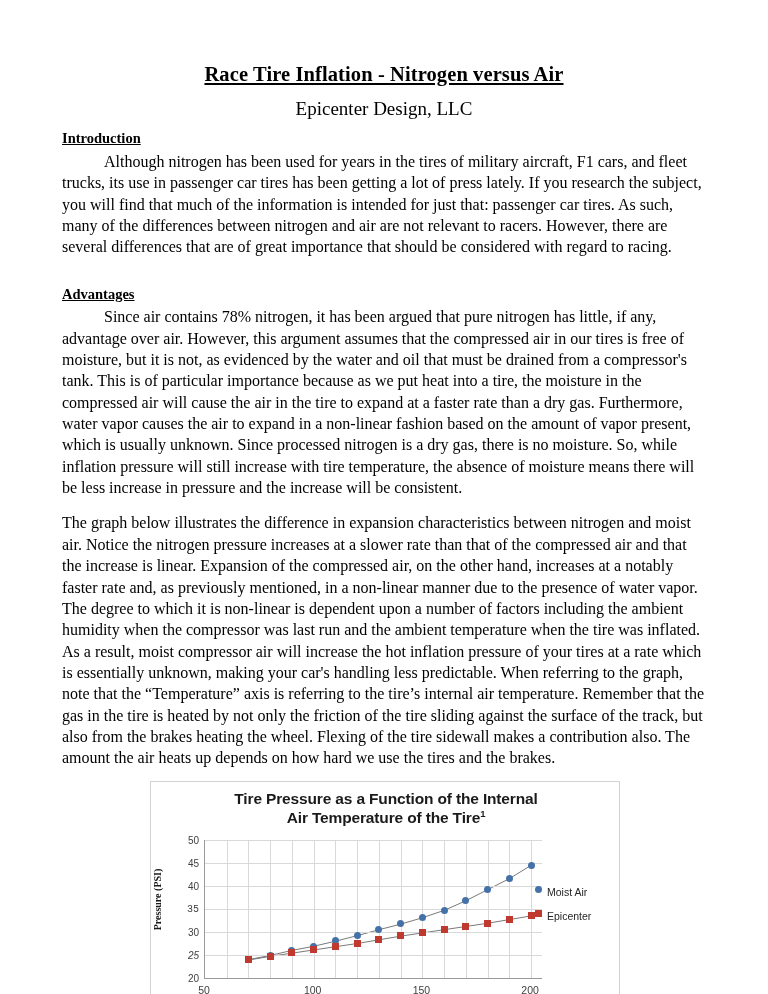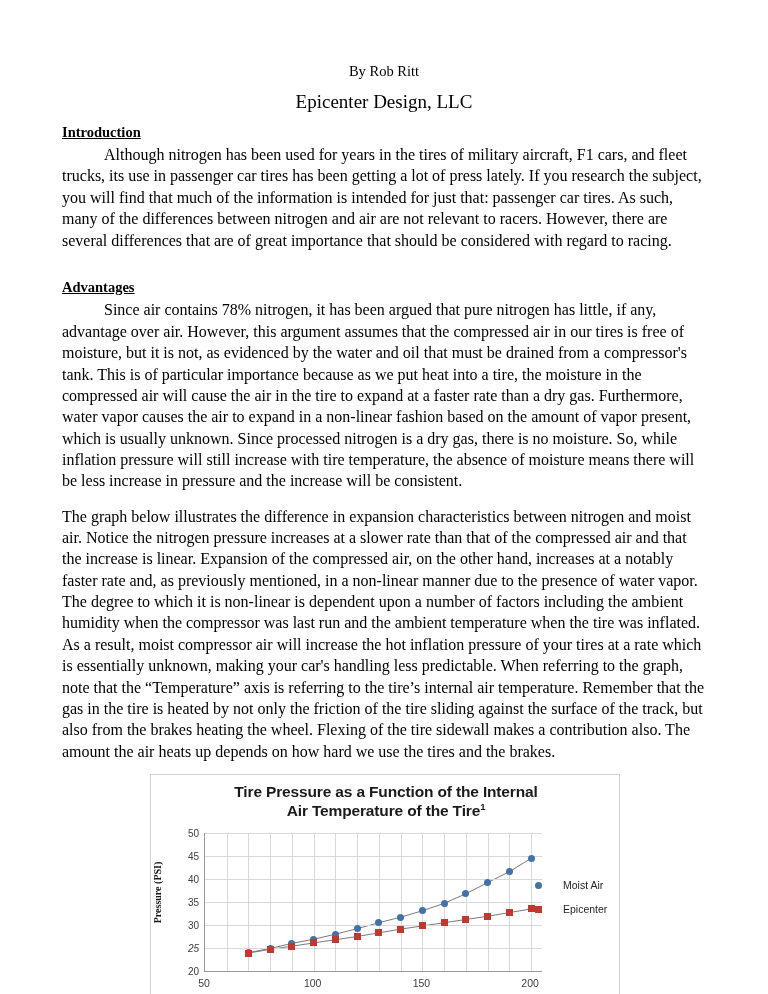--- a/index.html
+++ b/index.html
@@ -174,25 +174,24 @@
     font-family: "Liberation Serif", serif;
   }
   .legend {
     position: absolute;
     right: 8px;
     top: 104px;
     width: 76px;
   }
   .legend-item {
     display: flex;
-    align-items: center;
+    align-items: flex-start;
     margin-bottom: 12px;
     font-size: 10.5px;
     color: #262626;
-    gap: 16px;
   }
   .legend-swatch {
     width: 7px;
     height: 7px;
     margin-right: 5px;
     flex: 0 0 auto;
   }
   .legend-swatch.circle { border-radius: 50%; }
   .marker {
     position: absolute;
@@ -207,21 +206,21 @@
     left: 0; top: 0;
     width: 100%; height: 100%;
     overflow: visible;
   }
 </style>
 </head>
 <body>
 
 <div class="page">
 
-  <div class="byline">By Rob Ritt</div>
+  <h1 class="doc-title">Race Tire Inflation - Nitrogen versus Air</h1>
   <div class="org">Epicenter Design, LLC</div>
 
   <h2 class="section-heading">Introduction</h2>
   <p class="body indent">Although nitrogen has been used for years in the tires of military aircraft, F1 cars, and fleet trucks, its use in passenger car tires has been getting a lot of press lately.  If you research the subject, you will find that much of the information is intended for just that: passenger car tires.  As such, many of the differences between nitrogen and air are not relevant to racers. However, there are several differences that are of great importance that should be considered with regard to racing.</p>
 
   <h2 class="section-heading advantages">Advantages</h2>
   <p class="body indent gap-after">Since air contains 78% nitrogen, it has been argued that pure nitrogen has little, if any, advantage over air. However, this argument assumes that the compressed air in our tires is free of moisture, but it is not, as evidenced by the water and oil that must be drained from a compressor's tank. This is of particular importance because as we put heat into a tire, the moisture in the compressed air will cause the air in the tire to expand at a faster rate than a dry gas. Furthermore, water vapor causes the air to expand in a non-linear fashion based on the amount of vapor present, which is usually unknown.  Since processed nitrogen is a dry gas, there is no moisture.  So, while inflation pressure will still increase with tire temperature, the absence of moisture means there will be less increase in pressure and the increase will be consistent.</p>
   <p class="body">The graph below illustrates the difference in expansion characteristics between nitrogen and moist air. Notice the nitrogen pressure increases at a slower rate than that of the compressed air and that the increase is linear.  Expansion of the compressed air, on the other hand, increases at a notably faster rate and, as previously mentioned, in a non-linear manner due to the presence of water vapor. The degree to which it is non-linear is dependent upon a number of factors including the ambient humidity when the compressor was last run and the ambient temperature when the tire was inflated. As a result, moist compressor air will increase the hot inflation pressure of your tires at a rate which is essentially unknown, making your car's handling less predictable. When referring to the graph, note that the “Temperature” axis is referring to the tire’s internal air temperature. Remember that the gas in the tire is heated by not only the friction of the tire sliding against the surface of the track, but also from the brakes heating the wheel.  Flexing of the tire sidewall makes a contribution also.  The amount the air heats up depends on how hard we use the tires and the brakes.</p>
 
   <div class="chart-wrap">
@@ -230,21 +229,21 @@
       <div class="chart-title">
         <span>Tire Pressure as a Function of the Internal</span><br>
         <span>Air Temperature of the Tire</span><sup>1</sup>
       </div>
 
       <div class="axis-y-title">Pressure (PSI)</div>
       <div class="ytick-wrap" id="ytick-wrap">
           <div class="ytick-label" style="top: 138px;">20</div>
           <div class="ytick-label" style="top: 115px; font-style: italic;">25</div>
           <div class="ytick-label" style="top: 92px;">30</div>
-          <div class="ytick-label" style="top: 69px;">35</div>
+          <div class="ytick-label" style="top: 69px; font-family: Liberation Mono, monospace;">35</div>
           <div class="ytick-label" style="top: 46px;">40</div>
           <div class="ytick-label" style="top: 23px;">45</div>
           <div class="ytick-label" style="top: 0px;">50</div>
         </div>
 
       <div class="plot-area" id="plot-area">
         <svg class="series-lines" id="series-svg" preserveAspectRatio="none" viewBox="0 0 337 138">
             <polyline points="43.483870967741936,119.6 65.2258064516129,115.46000000000001 86.96774193548387,110.4 108.70967741935483,106.26 130.4516129032258,101.2 152.19354838709677,95.68 173.93548387096774,89.7 195.67741935483872,84.18 217.41935483870967,77.74 239.16129032258067,70.37999999999998 260.9032258064516,60.72000000000001 282.6451612903226,49.67999999999998 304.38709677419354,38.639999999999986 326.1290322580645,25.299999999999997" fill="none" stroke="#7a7a7a" stroke-width="1"></polyline>
             <polyline points="43.483870967741936,120.06 65.2258064516129,116.38 86.96774193548387,113.16 108.70967741935483,109.94 130.4516129032258,106.72 152.19354838709677,103.5 173.93548387096774,99.82 195.67741935483872,96.13999999999999 217.41935483870967,92.91999999999999 239.16129032258067,89.7 260.9032258064516,86.48 282.6451612903226,83.26 304.38709677419354,79.57999999999998 326.1290322580645,75.9" fill="none" stroke="#7a7a7a" stroke-width="1"></polyline>
           </svg>

